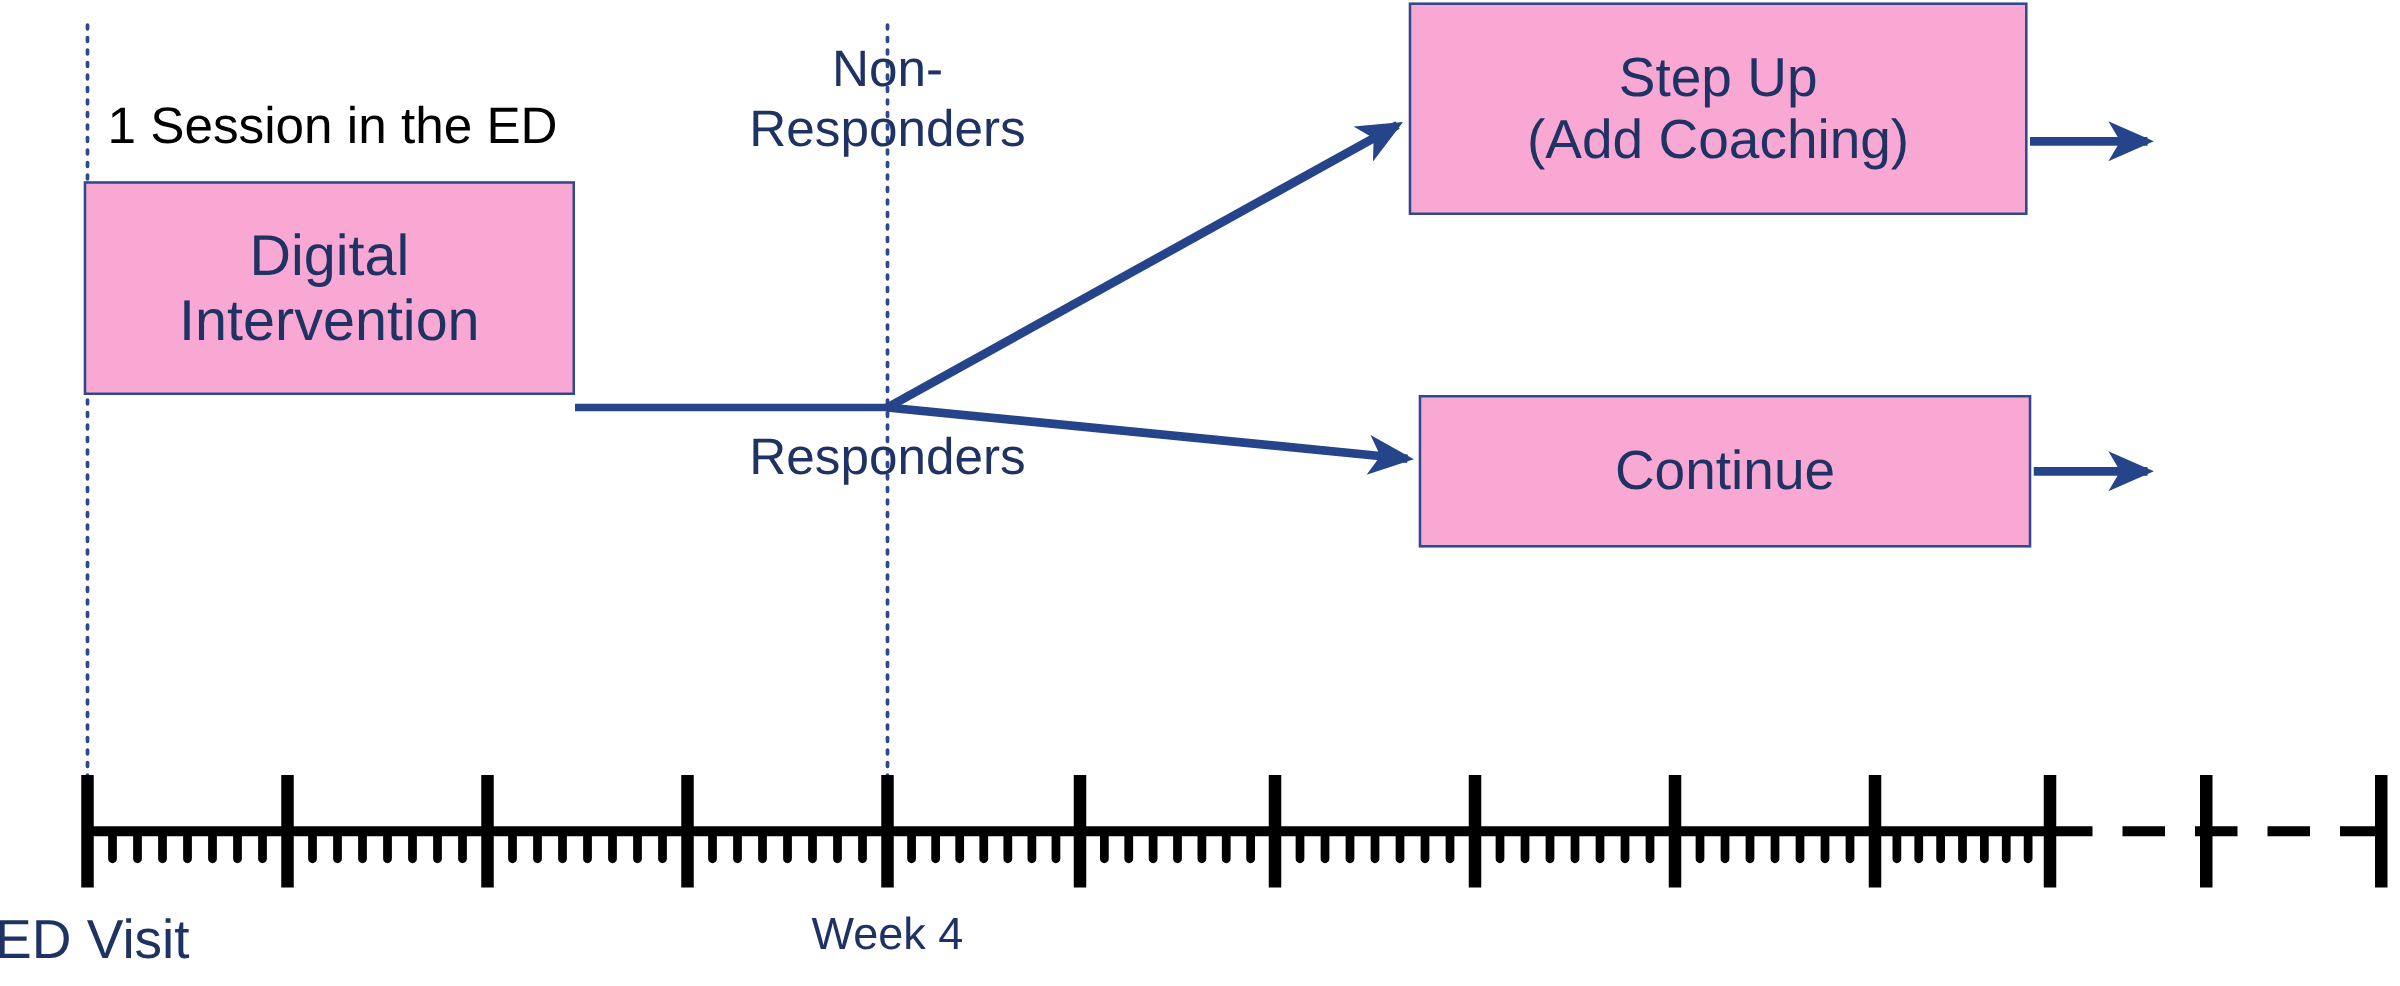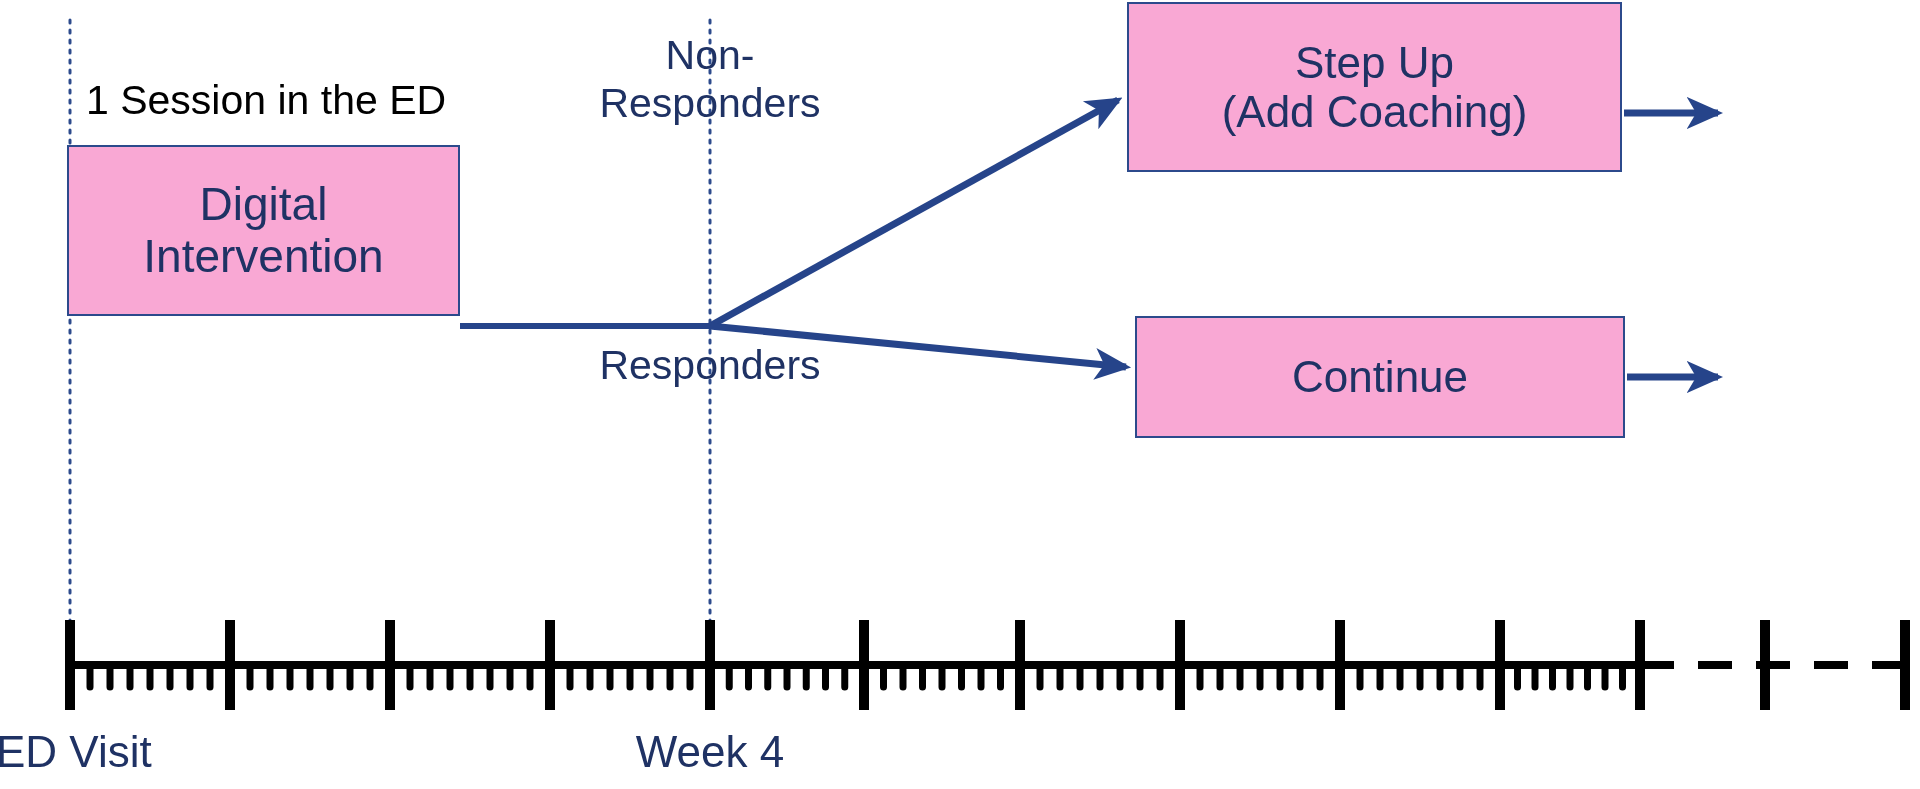--- a/index.html
+++ b/index.html
@@ -40,21 +40,21 @@
   #label-nonresp{
     left:560px;top:32px;width:300px;font-size:41px;
   }
   #label-resp{
     left:560px;top:342px;width:300px;font-size:41px;
   }
   #label-edvisit{
     left:-4px;top:726px;font-size:44px;text-align:left;white-space:nowrap;
   }
   #label-week4{
-    left:600px;top:726px;width:220px;font-size:44px;
+    left:600px;top:726px;width:220px;font-size:36px;
   }
 </style>
 </head>
 <body>
 
 <div id="stage">
 
   <svg id="canvas" viewBox="0 0 1920 789">
     <defs>
       <marker id="arrowhead" viewBox="0 0 10 10" refX="8.6" refY="5" markerWidth="5.2" markerHeight="5.2" orient="auto-start-reverse">

